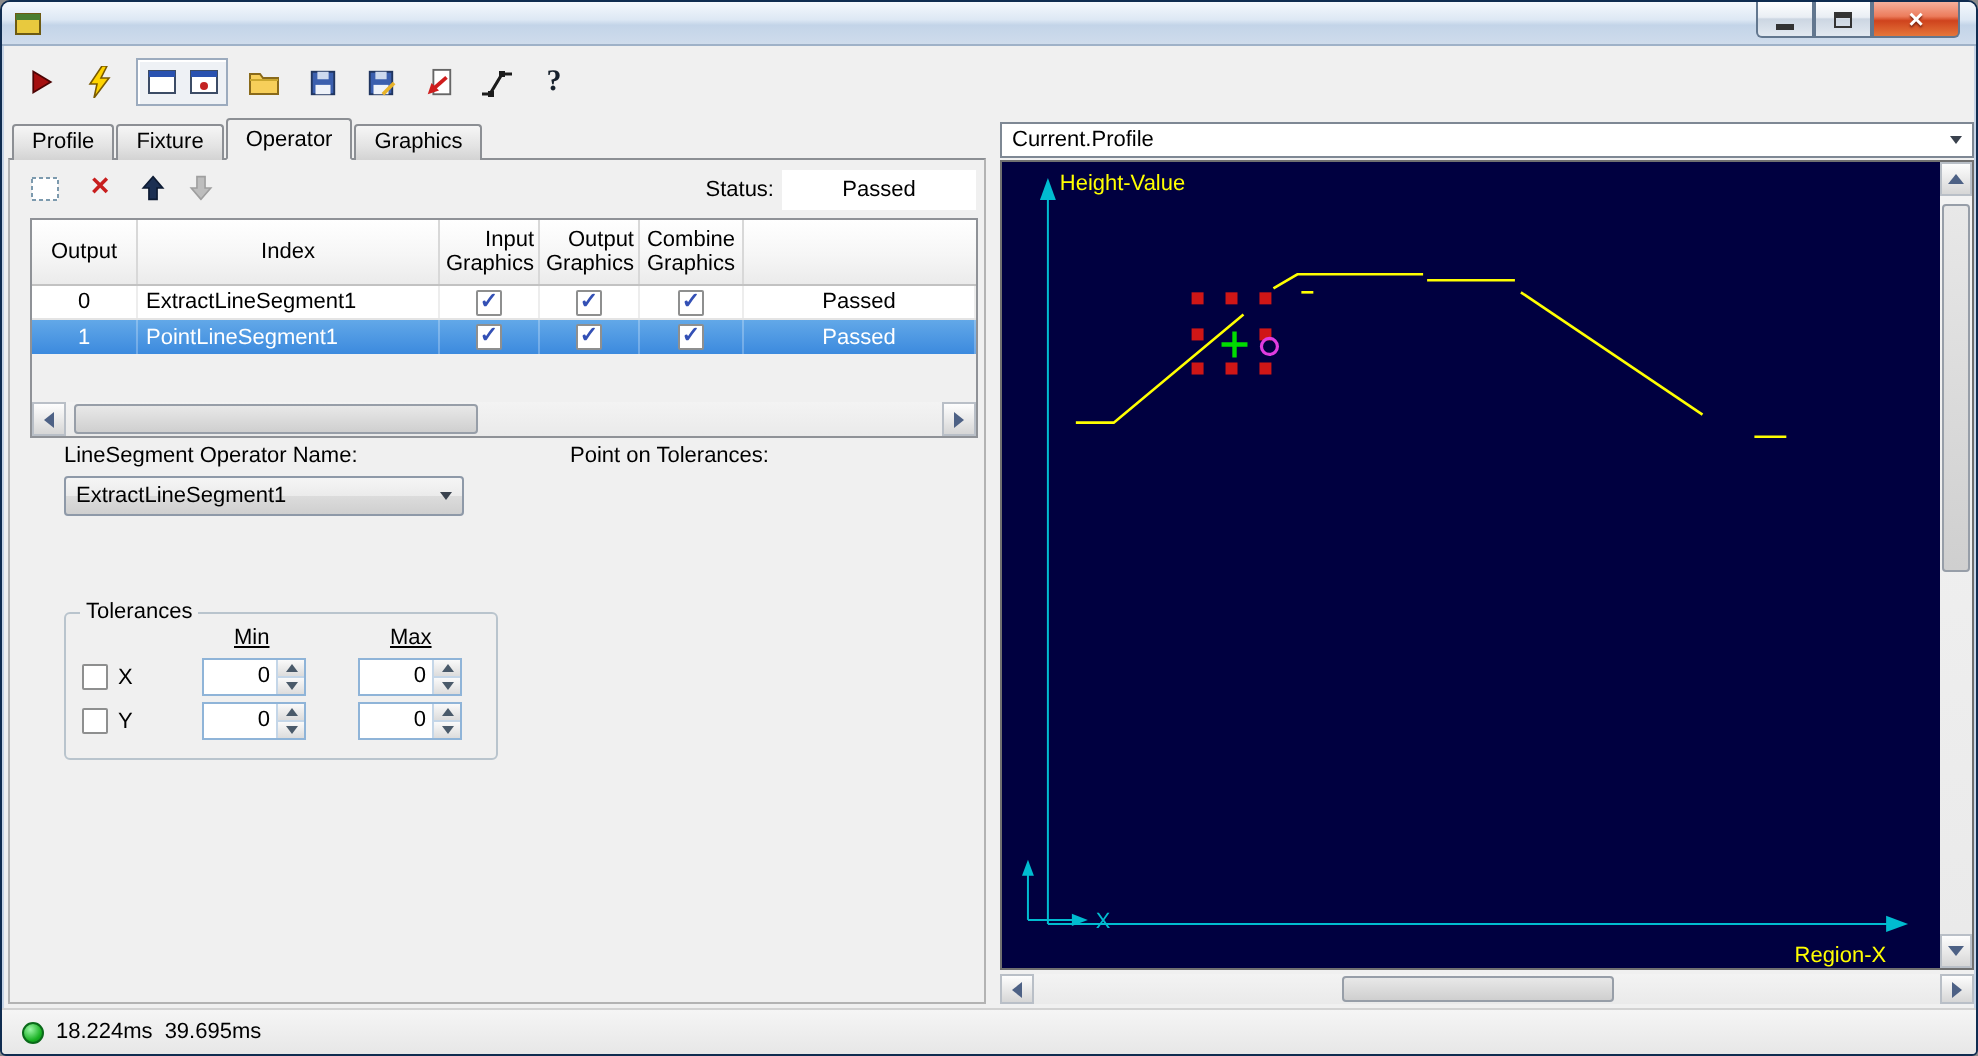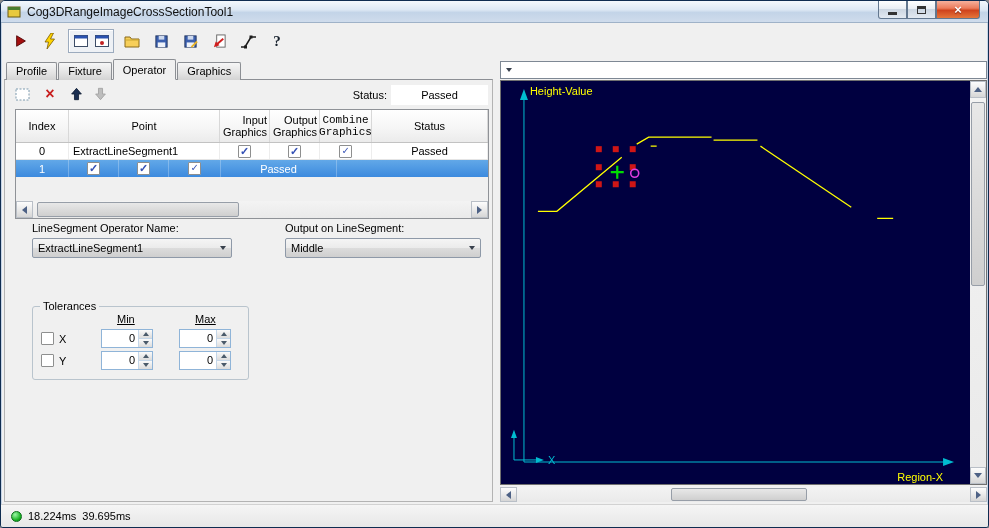--- a/index.html
+++ b/index.html
@@ -58,21 +58,21 @@
                border-bottom:1px solid #c2c2c2; }
   .hcell { border-right:1px solid #d8d8d8; display:flex; align-items:center; justify-content:center;
            text-align:center; line-height:12px; padding:0 2px; }
   .grid-row { display:flex; height:17px; background:#fff; border-bottom:1px solid #e4e4e4; }
   .grid-row.selected { background:linear-gradient(#62a8e8,#3c8ade); color:#fff; border-bottom:none; }
   .gcell { border-right:1px solid #ededed; display:flex; align-items:center; padding:0 4px; overflow:hidden; white-space:nowrap; }
   .grid-row.selected .gcell { border-right-color:rgba(255,255,255,.25); }
   .c0 { width:53px; justify-content:center; }
   .c1 { width:151px; }
   .c2,.c3 { width:50px; justify-content:center;text-align:right; }
-  .c4 { width:52px; justify-content:center;font-family:Liberation Mono, monospace; }
+  .c4 { width:52px; justify-content:center; }
   .c5 { width:116px; justify-content:center; }
   .cb { width:13px; height:13px; background:#fff; border:1px solid #8e8f8f; border-radius:1px;
         display:flex; align-items:center; justify-content:center; }
   .cb .mark { color:#3350b5; font-weight:bold; font-size:11px; line-height:11px; }
 
   
   .scrollbar { background:#f0f0f0; display:flex; }
   .scrollbar.h { flex-direction:row; height:17px; }
   .scrollbar.v { flex-direction:column; width:16px; }
   .sb-btn { background:linear-gradient(#fdfdfd,#e8e8e8 55%,#d6d6d6); border:1px solid #b9bfc7;
@@ -130,21 +130,20 @@
 </head>
 <body>
 
 <div class="window">
 
   <div class="titlebar">
     <svg width="15" height="15" viewBox="0 0 15 15">
       <rect x="1" y="3" width="12" height="10" fill="#e8c93e" stroke="#6d5a12"></rect>
       <rect x="1" y="3" width="12" height="3" fill="#4a7d2f"></rect>
     </svg>
-    <span class="title-text">Cog3DRangeImageCrossSectionTool1</span>
   </div>
   <div class="winbtns">
     <div class="winbtn first">
         <span class="glyph-min"></span>
       </div>
     <div class="winbtn">
         <span class="glyph-max"></span>
       </div>
     <div class="winbtn close">
         <span class="glyph-close">×</span>
@@ -244,26 +243,25 @@
           <path d="M8,15 L2,8 H5.5 V1 H10.5 V8 H14 z" fill="#bdbdbd" stroke="#9f9f9f"></path>
         </svg>
     </div>
     <span class="status-lbl">Status:</span>
     <div class="status-box">
       <span>Passed</span>
     </div>
 
     <div class="grid-wrap">
       <div class="grid-head">
-        <div class="hcell c0">Index</div>
-        <div class="hcell c1">Point</div>
+        <div class="hcell c0">Output</div>
+        <div class="hcell c1">Index</div>
         <div class="hcell c2">Input Graphics</div>
         <div class="hcell c3">Output Graphics</div>
         <div class="hcell c4">Combine Graphics</div>
-        <div class="hcell c5">Status</div>
       </div>
       <div class="grid-row">
         <div class="gcell c0">0</div>
         <div class="gcell c1">ExtractLineSegment1</div>
         <div class="gcell c2">
             <span class="cb">
               <span class="mark">✓</span>
             </span>
           </div>
         <div class="gcell c3">
@@ -273,20 +271,21 @@
           </div>
         <div class="gcell c4">
             <span class="cb">
               <span class="mark">✓</span>
             </span>
           </div>
         <div class="gcell c5">Passed</div>
       </div>
       <div class="grid-row selected">
         <div class="gcell c0">1</div>
+        <div class="gcell c1">PointLineSegment1</div>
         <div class="gcell c2">
             <span class="cb">
               <span class="mark">✓</span>
             </span>
           </div>
         <div class="gcell c3">
             <span class="cb">
               <span class="mark">✓</span>
             </span>
           </div>
@@ -310,27 +309,21 @@
       </div>
     </div>
 
     <span class="field-label" style="left:27px;top:142px;">LineSegment Operator Name:</span>
     <div class="combo" style="left:27px;top:158px;width:200px;">
       <span class="combo-val">ExtractLineSegment1</span>
       <span class="combo-btn">
           <span class="tri-combo"></span>
         </span>
     </div>
-    <span class="field-label" style="left:280px;top:142px;">Output on LineSegment:</span>
-    <div class="combo" style="left:280px;top:158px;width:196px;">
-      <span class="combo-val">Middle</span>
-      <span class="combo-btn">
-          <span class="tri-combo"></span>
-        </span>
-    </div>
+    <span class="field-label" style="left:280px;top:142px;">Point on Tolerances:</span>
 
     <div class="groupbox" style="left:27px;top:226px;width:217px;height:74px;">
       <span class="group-title">Tolerances</span>
       <span class="colhead" style="left:84px;">Min</span>
       <span class="colhead" style="left:162px;">Max</span>
 
       <span class="cb" style="position:absolute;left:8px;top:25px;">
           <span class="mark"></span>
         </span>
       <span style="position:absolute;left:26px;top:26px;">X</span>
@@ -380,20 +373,21 @@
             </span>
             <span class="spin-b">
               <span class="tri-sd"></span>
             </span>
           </span>
       </div>
     </div>
   </div>
 
   <div class="combo flat" style="left:499px;top:60px;width:487px;">
+    <span class="combo-val">Current.Profile</span>
     <span class="combo-btn">
         <span class="tri-combo"></span>
       </span>
   </div>
 
   <div class="display-area">
     <div class="chart-region">
       <svg class="chart-svg" viewBox="0 0 470 402" preserveAspectRatio="none">
         <rect x="0" y="0" width="470" height="402" fill="#000040"></rect>
         <g>

